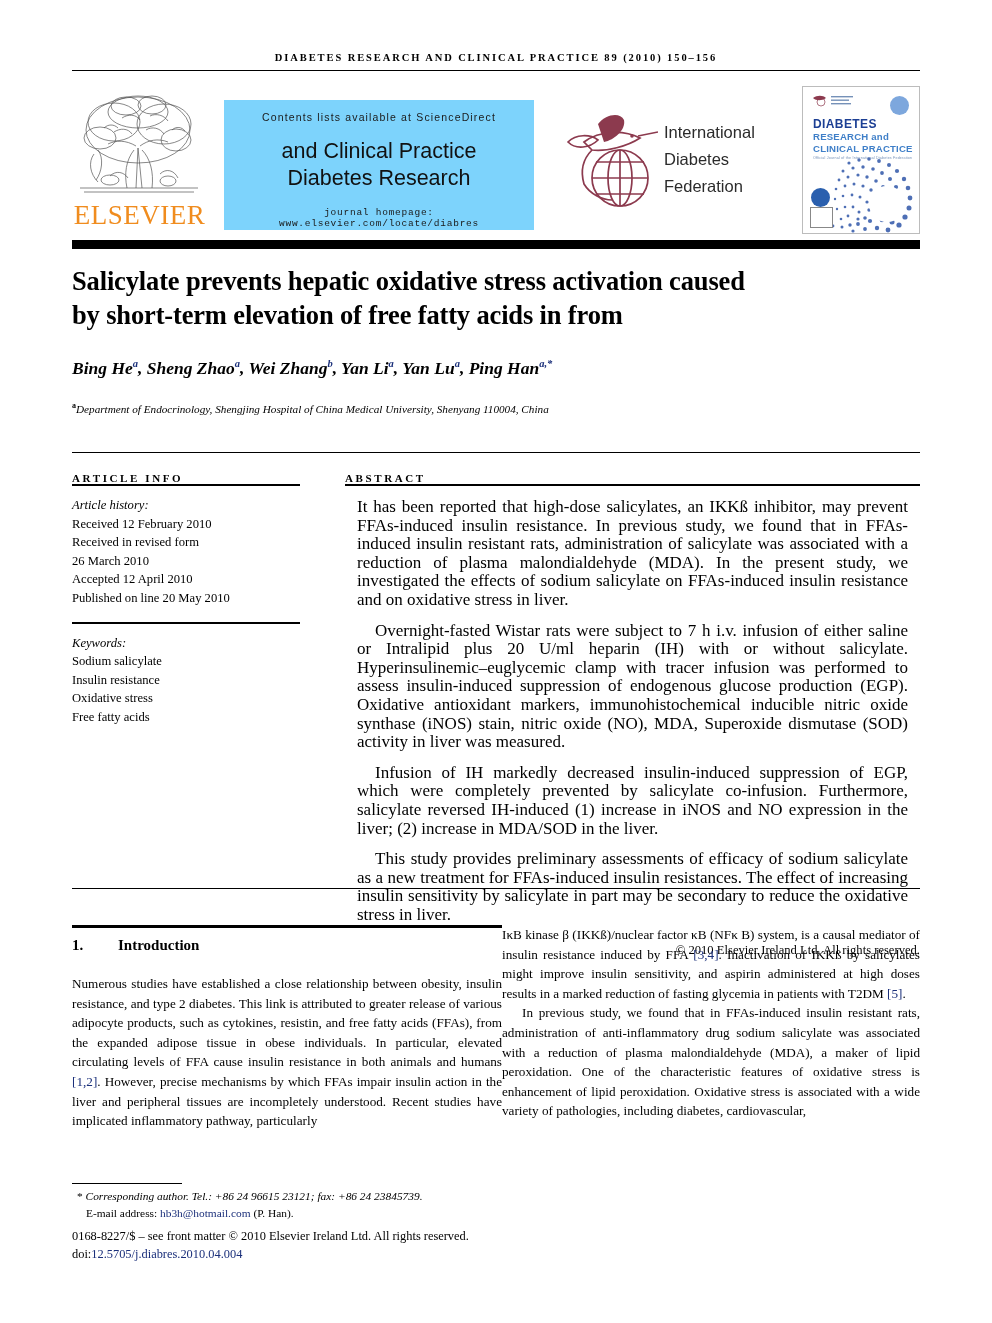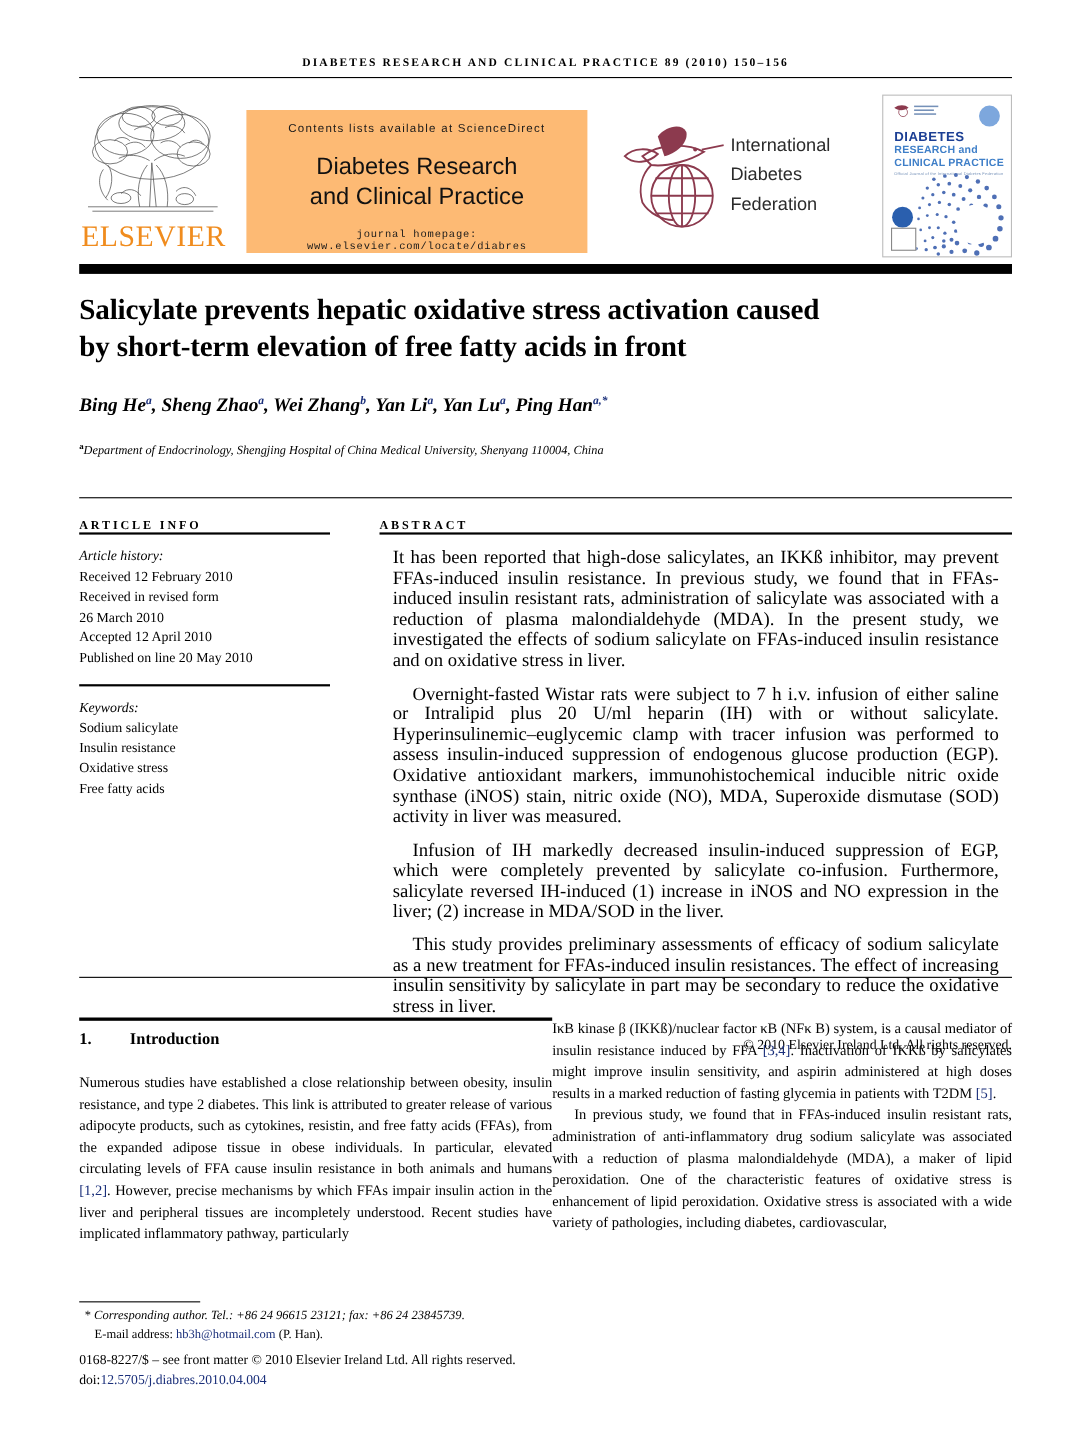--- a/index.html
+++ b/index.html
@@ -66,21 +66,21 @@
     font-size: 27px;
     letter-spacing: 0.5px;
     color: #F08C1E;
   }
 
   .sd-box {
     position: absolute;
     left: 152px; top: 14px;
     width: 310px;
     height: 130px;
-    background: #fdba74;
+    background: #7dd3fc;
   }
   .sd-contents {
     position: absolute;
     left: 0; top: 11px;
     width: 310px;
     text-align: center;
     font-family: "Liberation Sans", sans-serif;
     font-size: 10.5px;
     letter-spacing: 1.15px;
     color: #1a1a1a;
@@ -348,22 +348,22 @@
           <path d="M24 40 C28 36 34 36 38 40"></path>
           <path d="M92 42 C96 38 102 39 105 43"></path>
         </g>
       </svg>
       <div class="elsevier-word">ELSEVIER</div>
     </div>
 
     <div class="sd-box">
       <div class="sd-contents">Contents lists available at ScienceDirect</div>
       <div class="sd-title">
+        <div>and Clinical Practice</div>
         <div>Diabetes Research</div>
-        <div>and Clinical Practice</div>
       </div>
       <div class="sd-home">journal homepage: www.elsevier.com/locate/diabres</div>
     </div>
 
     <div class="idf-block">
       <svg width="96" height="112" viewBox="0 0 96 112">
         <g stroke="#8C3A4E" stroke-width="1.7" fill="none">
           <circle cx="58" cy="72" r="28"></circle>
           <ellipse cx="58" cy="72" rx="12" ry="28"></ellipse>
           <path d="M30 72 L86 72"></path>
@@ -471,21 +471,21 @@
       </svg>
       <div class="cover-badge"></div>
       <div class="cover-elsevier-mini"></div>
     </div>
   </div>
 
   <div class="bar-black"></div>
 
   <div class="art-title">
     <div>Salicylate prevents hepatic oxidative stress activation caused</div>
-    <div>by short-term elevation of free fatty acids in front</div>
+    <div>by short-term elevation of free fatty acids in from</div>
   </div>
 
   <div class="authors">Bing He<sup>a</sup>, Sheng Zhao<sup>a</sup>, Wei Zhang<sup>b</sup>, Yan Li<sup>a</sup>, Yan Lu<sup>a</sup>, Ping Han<sup>a,*</sup></div>
 
   <div class="affil">
     <div><sup>a</sup><span>Department of Endocrinology, Shengjing Hospital of China Medical University, Shenyang 110004, China</span></div>
   </div>
 
   <div class="rule-top-info"></div>
 

